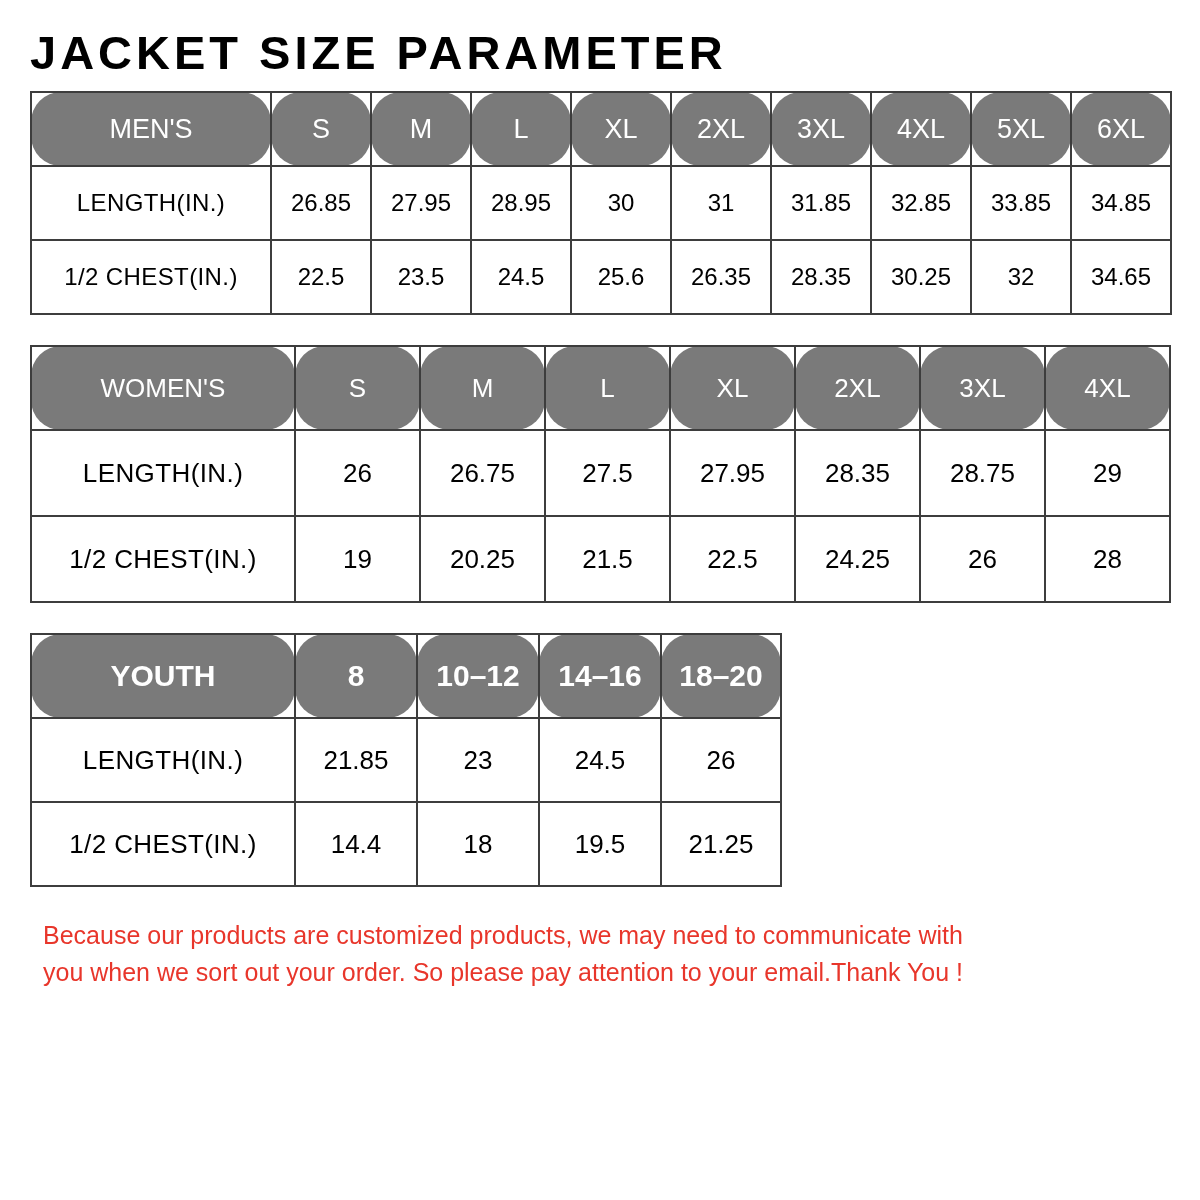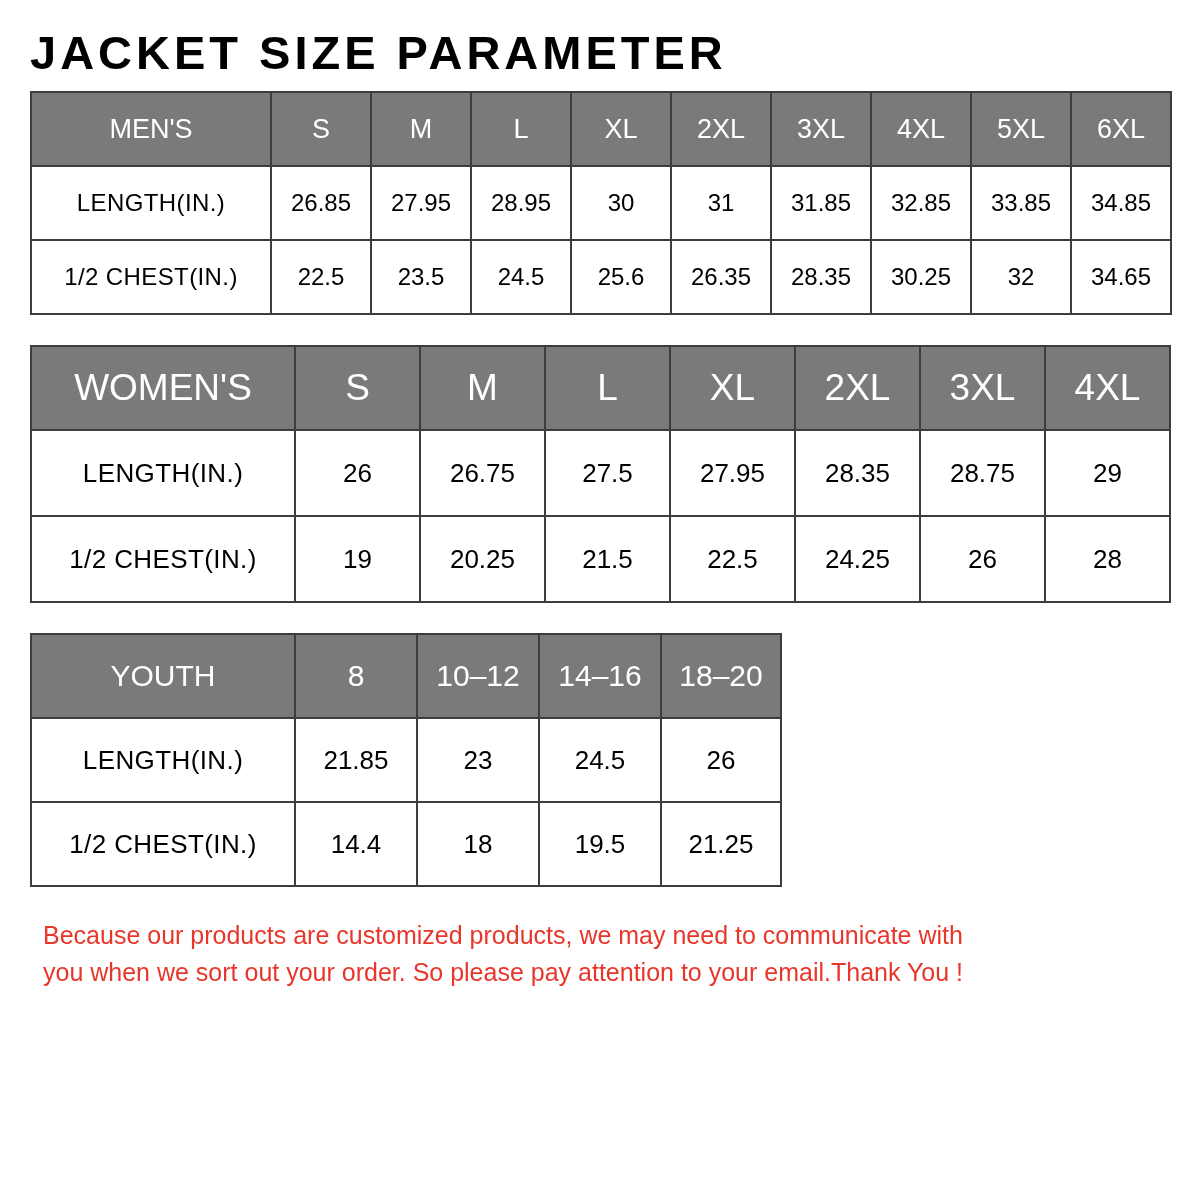--- a/index.html
+++ b/index.html
@@ -45,42 +45,43 @@
     border: 2px solid #3d3d3d;
     text-align: center;
     vertical-align: middle;
     font-weight: normal;
     color: #000;
     background: #ffffff;
   }
   table.size thead td {
     background: #7a7a7a;
     color: #ffffff;
+    border-radius: 30px;
   }
   
   #mens-table {
     width: 1140px;
   }
   #mens-table thead td { height: 70px; font-size: 27px; }
   #mens-table tbody td { height: 70px; font-size: 24px; }
   #mens-table .rowhead { font-size: 24px; }
   #mens-table .sizehead { font-size: 27px; }
 
   
   #womens-table {
     width: 1140px;
   }
-  #womens-table thead td { height: 80px; font-size: 37px; }
+  #womens-table thead td { height: 80px; font-size: 26px; }
   #womens-table tbody td { height: 82px; font-size: 26px; }
 
   
   #youth-table {
     width: 750px;
   }
-  #youth-table thead td { height: 80px; font-size: 30px; }
+  #youth-table thead td { height: 80px; font-size: 30px; font-weight: bold; }
   #youth-table tbody td { height: 80px; font-size: 26px; }
 
   .label-cell {
     letter-spacing: 0.4px;
     border-radius: 23px;
   }
   .note-bottom {
     color: #e8362b;
     font-size: 25px;
     line-height: 1.45;

